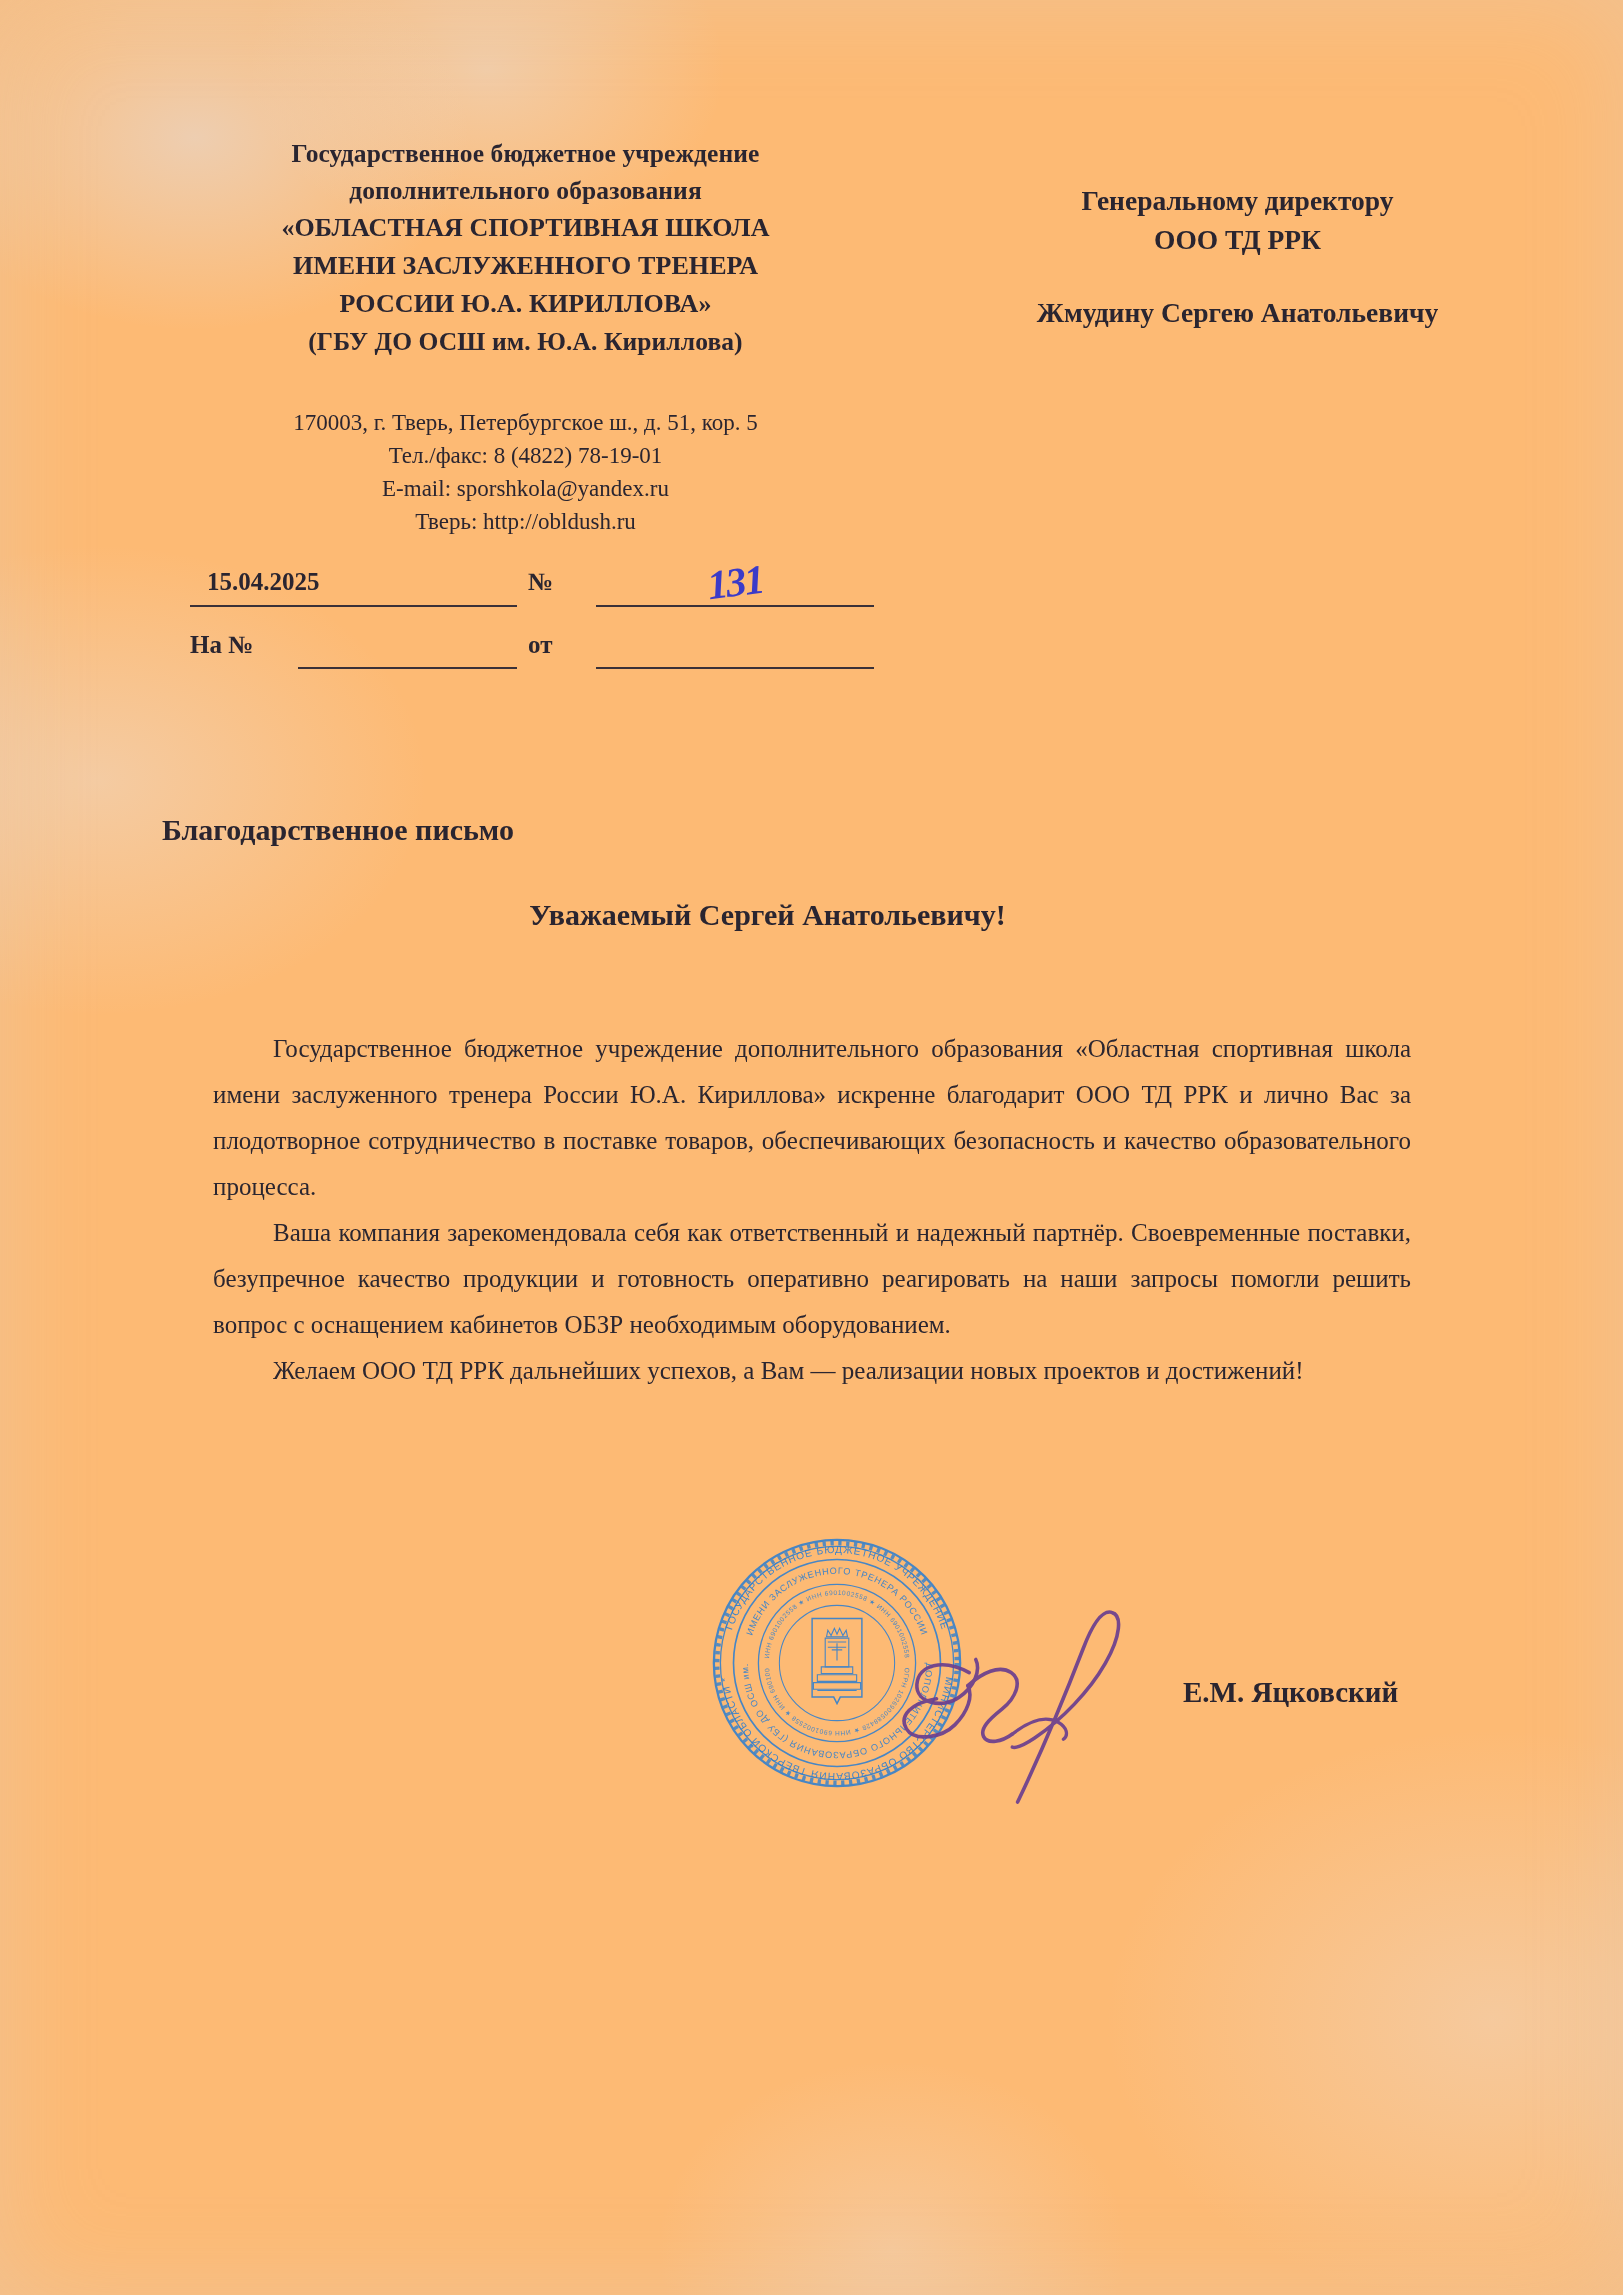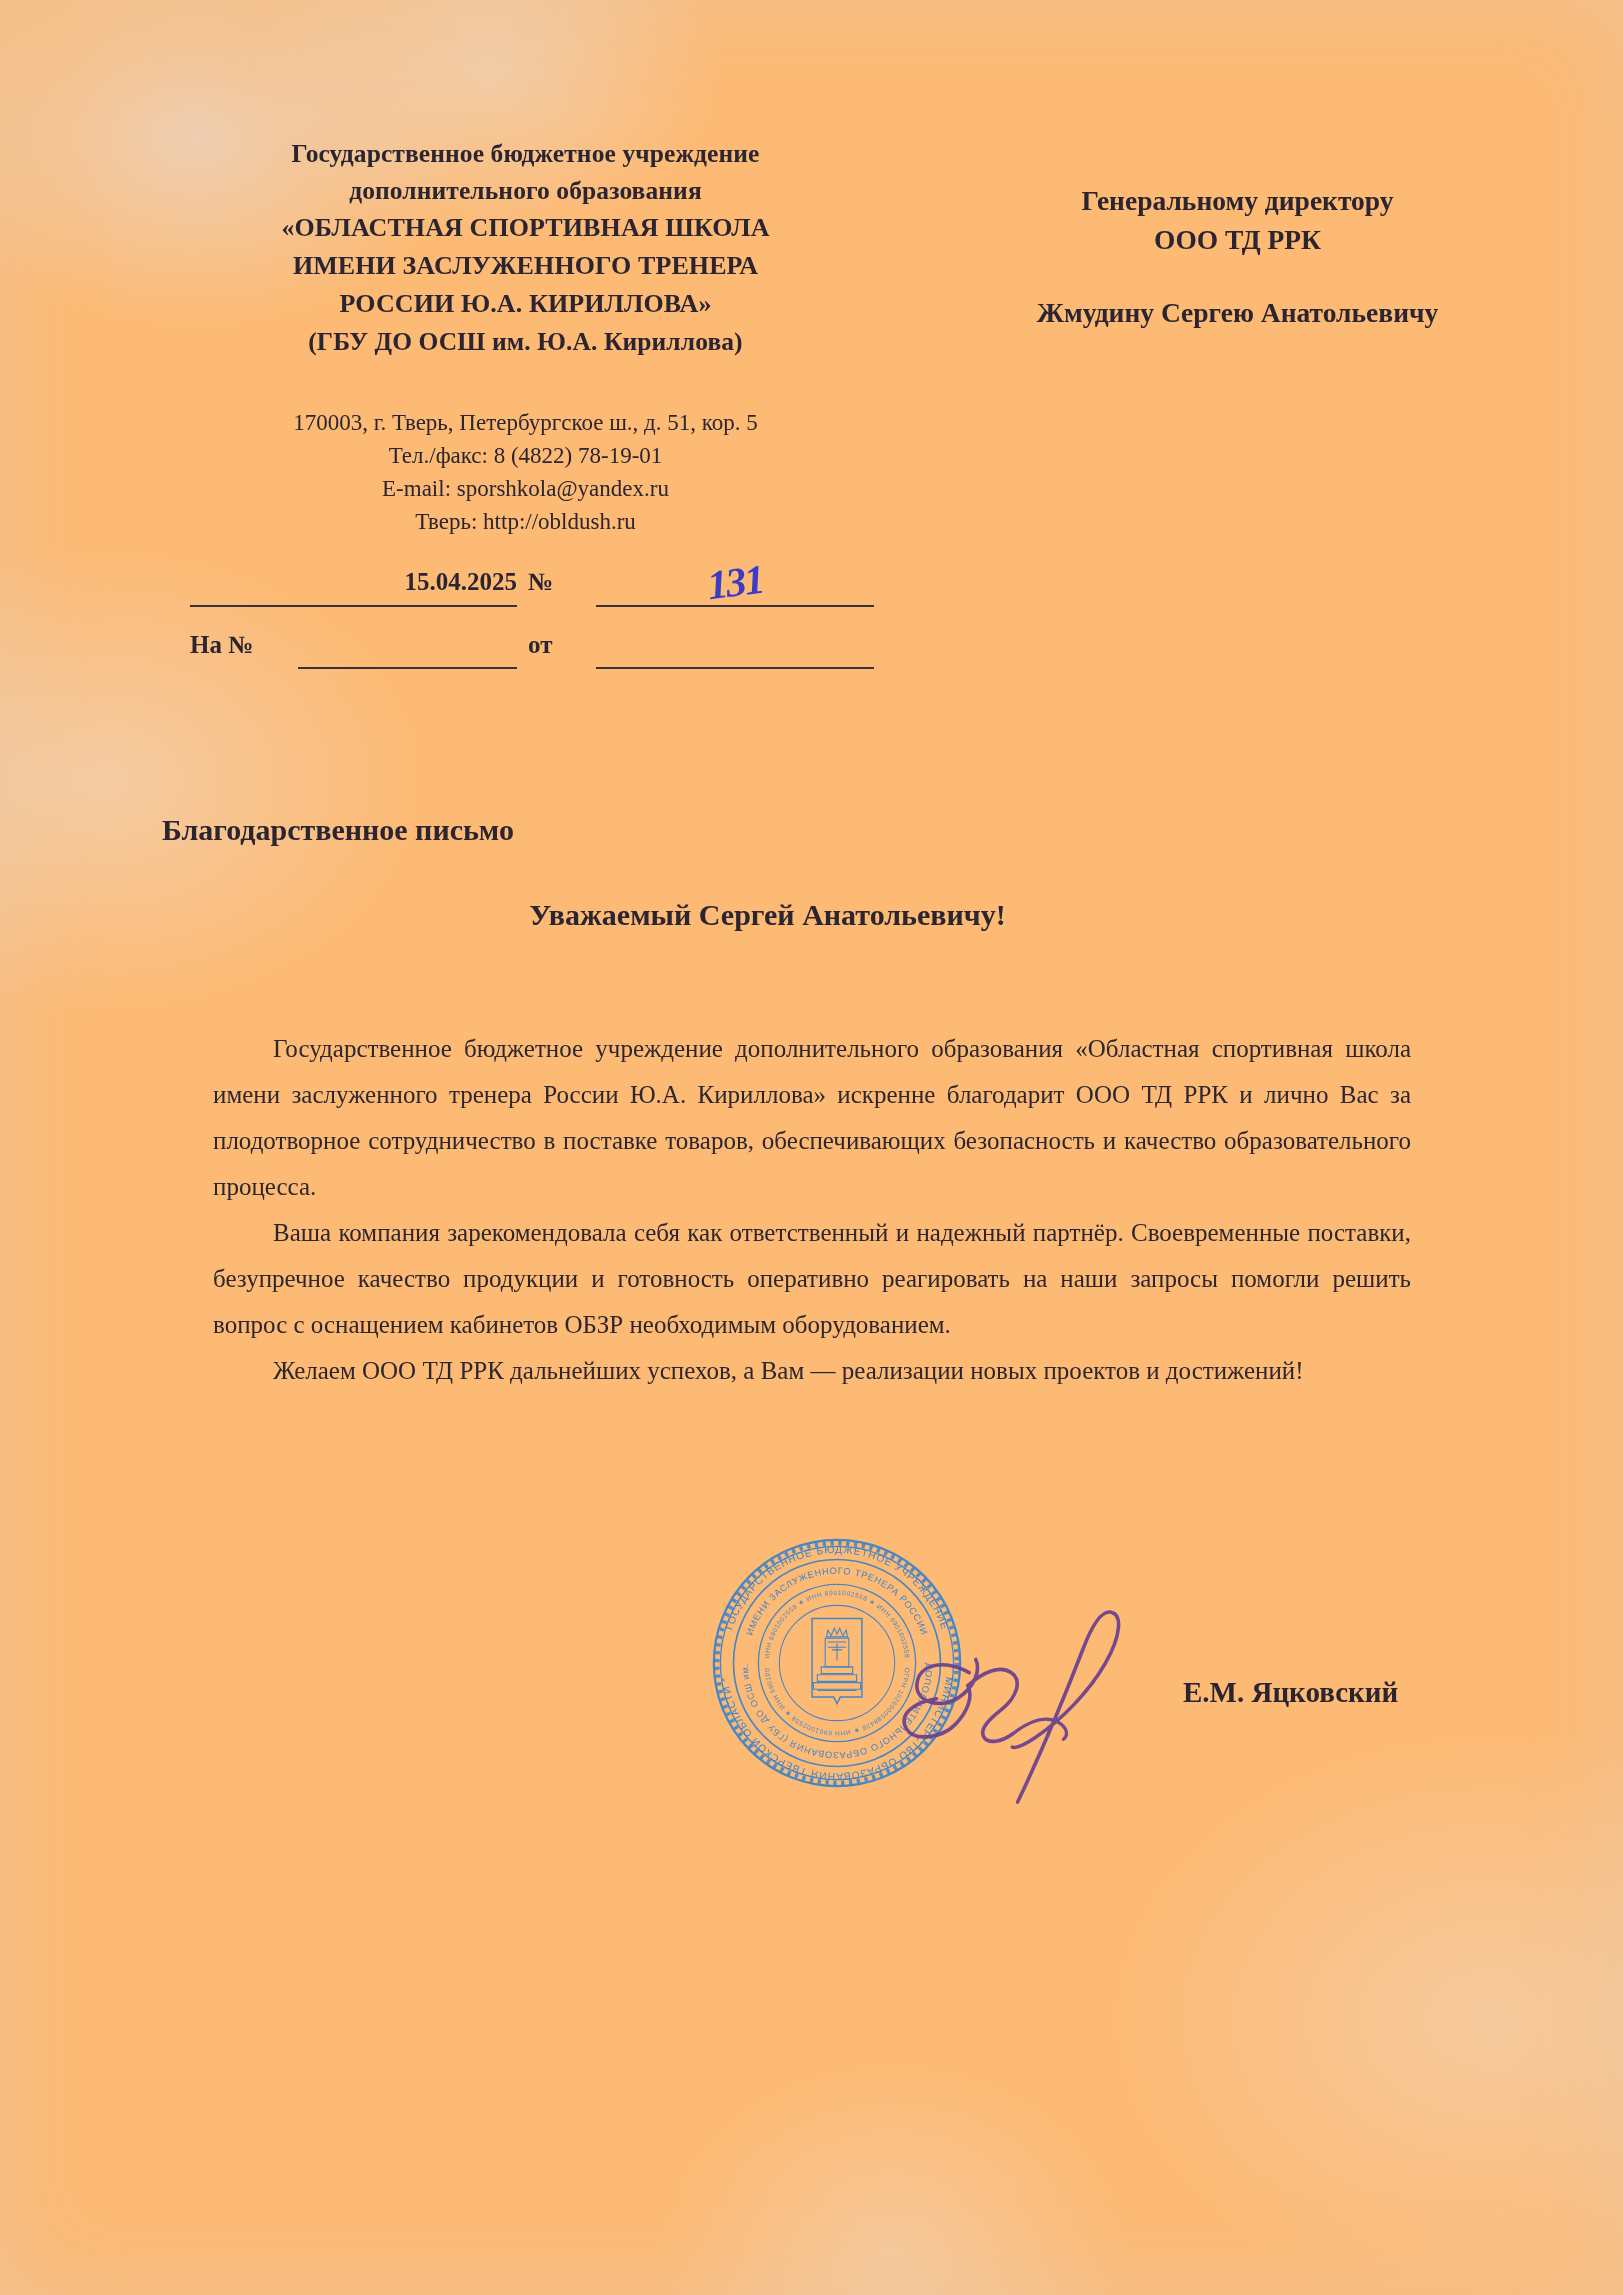--- a/index.html
+++ b/index.html
@@ -100,23 +100,23 @@
     position: absolute;
     border-bottom: 2px solid #3a3138;
   }
   .rule-date   { left: 0px;   top: 41px;  width: 327px; }
   .rule-num    { left: 406px; top: 41px;  width: 278px; }
   .rule-nahn   { left: 108px; top: 103px; width: 219px; }
   .rule-ot     { left: 406px; top: 103px; width: 278px; }
 
   .reg-date {
     position: absolute;
-    left: 0; top: 3.9px;
+    left: 17px; top: 3.9px;
     width: 327px;
-    text-align: right;
+    text-align: left;
     font-weight: bold;
     font-size: 25px;
   }
   .reg-no-label {
     position: absolute;
     left: 338px; top: 3.9px;
     font-weight: bold;
     font-size: 25px;
   }
   .reg-no-value {

